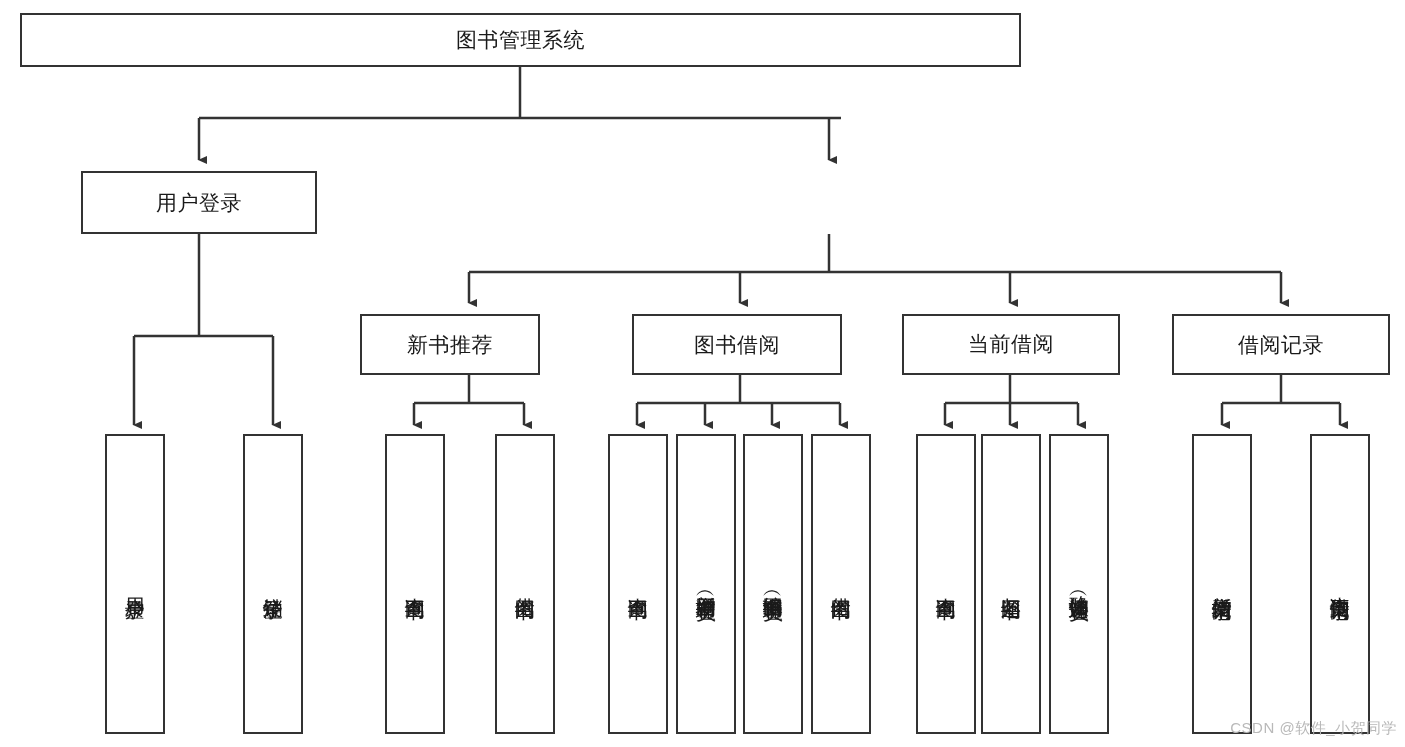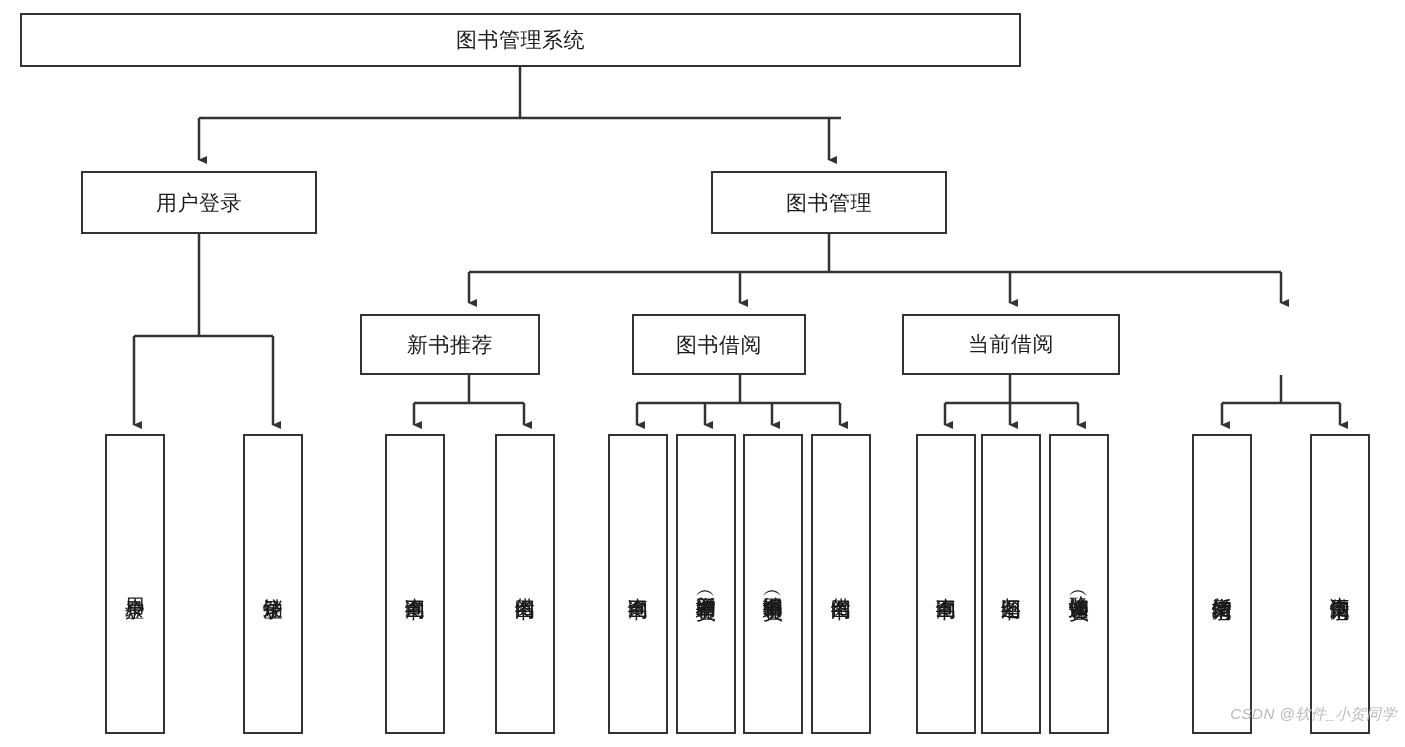--- a/index.html
+++ b/index.html
@@ -52,28 +52,27 @@
     padding: 6px 0;
   }
   .node-v .vtext {
     writing-mode: vertical-rl;
     text-orientation: upright;
     display: block;
   }
   #watermark {
     position: absolute;
     right: 8px;
-    bottom: 23px;
+    bottom: 9px;
     font-size: 15px;
     color: #b9b9b9;
     letter-spacing: 0.5px;
     white-space: nowrap;
     z-index: 5;
     pointer-events: none;
-    font-style: italic;
   }
 </style>
 </head>
 <body>
 
 <div id="diagram-root">
 
   <svg id="diagram-svg" viewBox="0 0 1405 747" xmlns="http://www.w3.org/2000/svg">
     <defs>
       <marker id="arrowhead" markerWidth="10" markerHeight="10" refX="5" refY="8" orient="auto" markerUnits="userSpaceOnUse">
@@ -133,25 +132,25 @@
       <path d="M1281,375 L1281,403"></path>
       <path d="M1222,403 L1340,403"></path>
       <path d="M1222,403 L1222,425" marker-end="url(#arrowhead)"></path>
       <path d="M1340,403 L1340,425" marker-end="url(#arrowhead)"></path>
     </g>
   </svg>
 
   <div class="node node-h" style="left:20px; top:13px; width:1001px; height:54px;">图书管理系统</div>
 
   <div class="node node-h" style="left:81px; top:171px; width:236px; height:63px;">用户登录</div>
-  <div class="node node-h" style="left:711px; top:171px; width:236px; height:63px;">图书管理</div>
 
   <div class="node node-h" style="left:360px; top:314px; width:180px; height:61px;">新书推荐</div>
-  <div class="node node-h" style="left:632px; top:314px; width:174px; height:61px;">图书借阅</div>
+  <div class="node node-h" style="left:632px; top:314px; width:210px; height:61px;">图书借阅</div>
   <div class="node node-h" style="left:902px; top:314px; width:218px; height:61px;font-family:Liberation Serif, serif;">当前借阅</div>
+  <div class="node node-h" style="left:1172px; top:314px; width:218px; height:61px;">借阅记录</div>
 
   <div class="node node-v" style="left:105px; top:434px; width:60px; height:300px;">
     <span class="vtext">用户登录</span>
   </div>
   <div class="node node-v" style="left:243px; top:434px; width:60px; height:300px;">
     <span class="vtext">注销登录</span>
   </div>
 
   <div class="node node-v" style="left:385px; top:434px; width:60px; height:300px;">
     <span class="vtext">查询图书</span>

